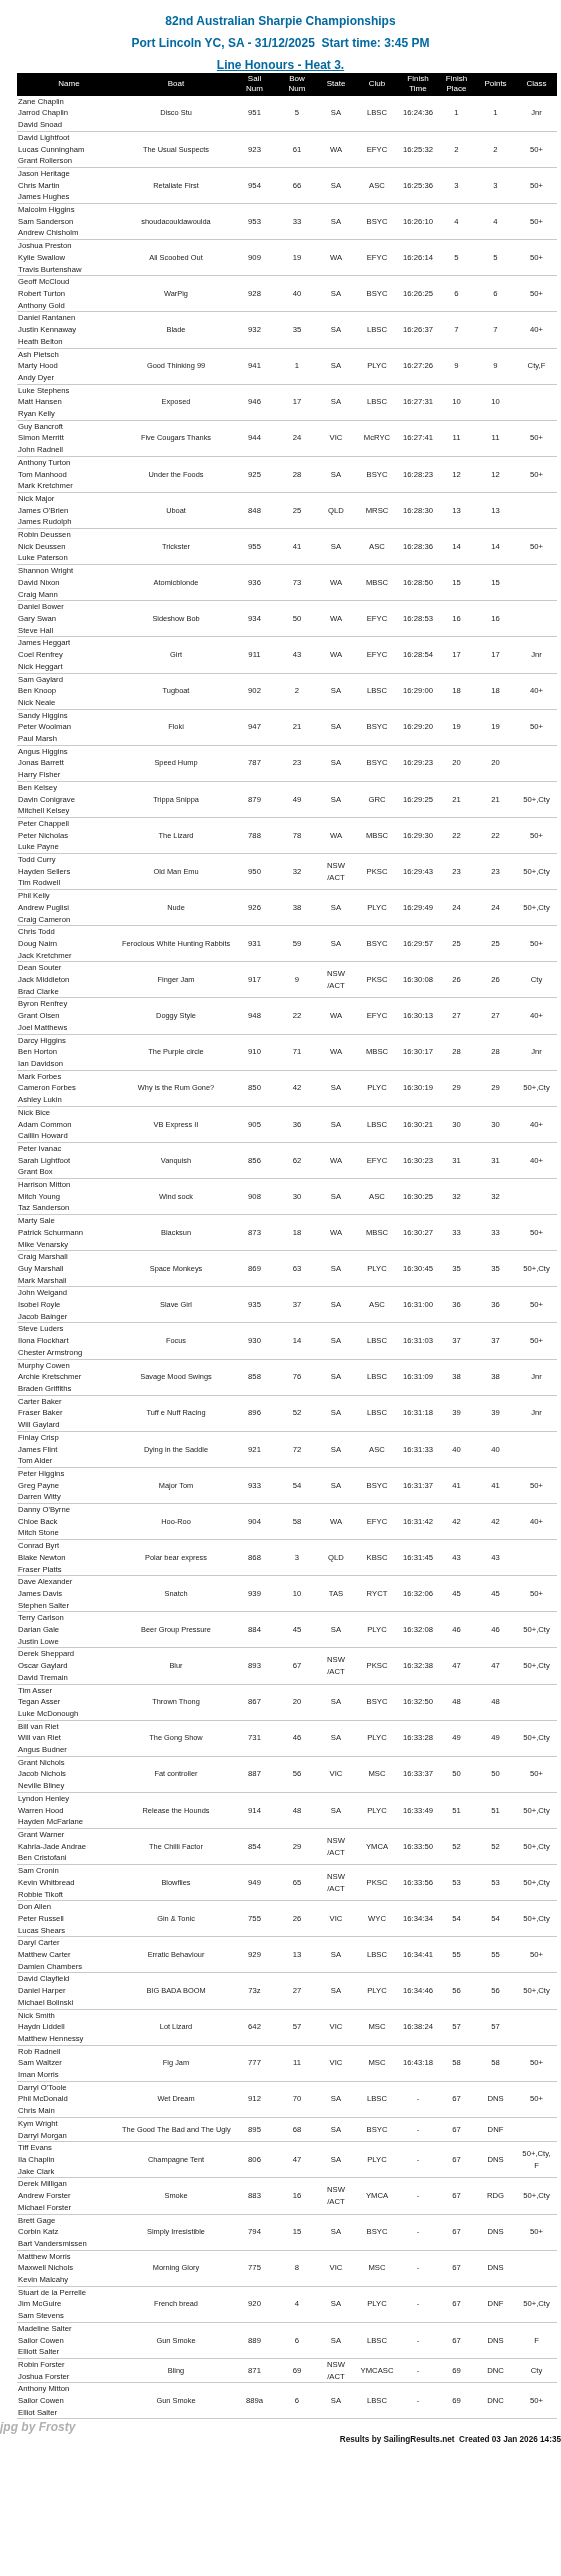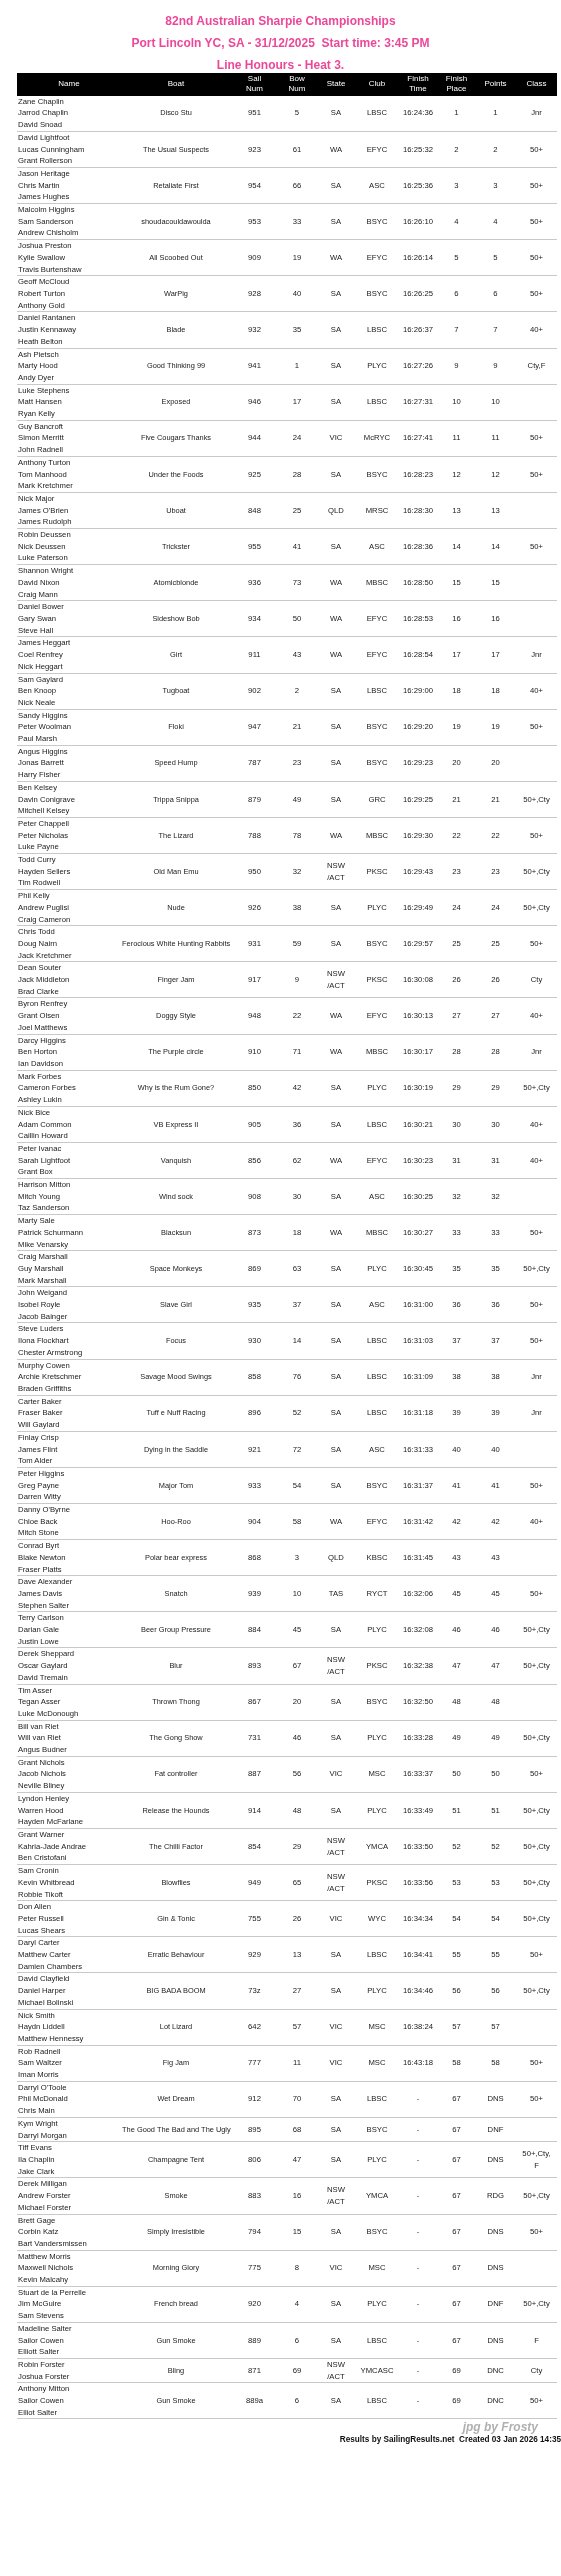--- a/index.html
+++ b/index.html
@@ -3,46 +3,46 @@
 <meta charset="utf-8">
 <style>
   :root{
     --header-bg:#000000; --header-text:#ffffff;
     --separator:#c9c9c9; --text:#1a1a1a; --watermark:#b0b0b0;
   }
   html,body{margin:0;padding:0;background:#ffffff;}
   body{width:561px;font-family:"Liberation Sans", sans-serif;color:var(--text);}
   .titles h1,.titles h2,.titles h3{
     text-align:center;font-size:12px;line-height:14.3px;font-weight:bold;
-    margin:0;white-space:pre-wrap;color:#ec4899;
+    margin:0;white-space:pre-wrap;color:#0369a1;
   }
   .titles h1{margin-top:14.3px;}
   .titles h2{margin-top:7.7px;}
-  .titles h3{margin-top:7.7px;}
+  .titles h3{margin-top:7.7px;text-decoration:underline;}
   table.results{
     border-collapse:collapse;table-layout:fixed;
     margin-left:17px;width:539px;
   }
   thead th{
     background:var(--header-bg);color:var(--header-text);
     font-size:8px;font-weight:normal;line-height:10px;
     white-space:pre-line;text-align:center;vertical-align:middle;
     padding:1.6px 0.5px;height:20px;
   }
   tbody td{
     border-bottom:1.1px solid var(--separator);
     font-size:7.7px;line-height:11.7px;
     text-align:center;vertical-align:middle;
     padding:0 1.1px;white-space:pre-line;
   }
   td.c-name{text-align:left;padding-left:1.1px;}
   td.c-boat{white-space:nowrap;font-size:7.4px;}
   .watermark{
-    text-align:right;margin-right:23px;margin-top:1.6px;
-    color:var(--watermark);font-style:italic;font-weight:bold;font-size:12px;line-height:13px;padding-left:36px;
+    margin-right:5px;margin-top:1.6px;
+    color:var(--watermark);font-style:italic;font-weight:bold;font-size:12px;line-height:13px;
   }
   .credit{
     text-align:right;font-weight:bold;font-size:8.2px;margin-top:0.5px;
     white-space:pre-wrap;color:#111;
   }
   .bottom-spacer{height:11px;}
 </style>
 </head>
 <body>
 

